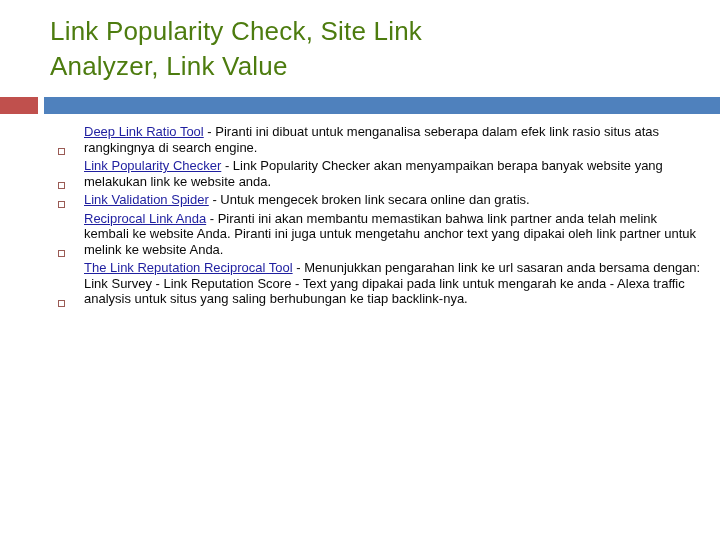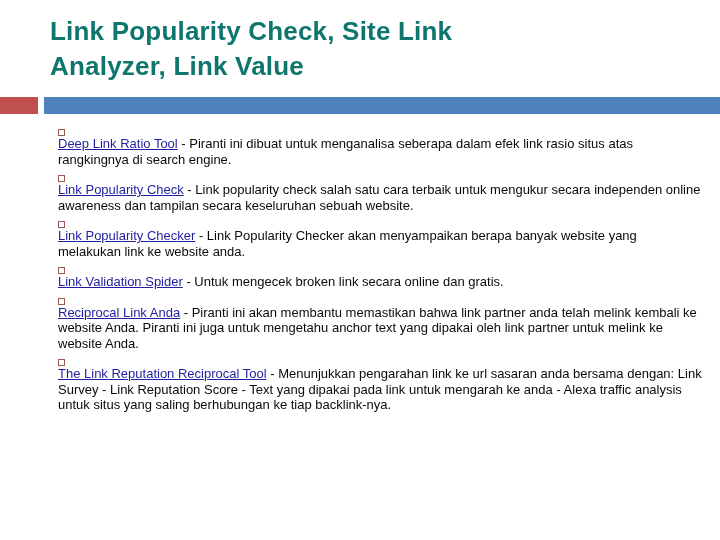--- a/index.html
+++ b/index.html
@@ -22,24 +22,24 @@
   }
 
   
   .title-block {
     position: absolute;
     left: 50px;
     top: 14px;
     width: 620px;
   }
   .slide-title {
-    color: #0f766e;
+    color: #4d7c0f;
     font-size: 26px;
     line-height: 35px;
-    font-weight: bold;
+    font-weight: normal;
     letter-spacing: 0.2px;
     margin: 0;
     white-space: pre-line;
   }
 
   
   .bar-row {
     position: absolute;
     left: 0;
     top: 97px;
@@ -65,23 +65,22 @@
 
   
   .bullet-list {
     position: absolute;
     left: 58px;
     top: 124px;
     width: 645px;
   }
   .bullet-item {
     display: flex;
-    align-items: flex-start;
+    align-items: flex-end;
     margin-bottom: 3px;
-    flex-direction: column;
   }
   .bullet-marker {
     flex: 0 0 auto;
     width: 7px;
     height: 7px;
     border: 1px solid #9A5B55;
     background: transparent;
     margin-top: 5px;
     margin-right: 19px;
     box-sizing: border-box;
@@ -113,24 +112,20 @@
     <div class="bar-blue"></div>
   </div>
 
   <div class="bullet-list">
       <div class="bullet-item">
         <span class="bullet-marker"></span>
         <div class="bullet-text"><a class="bullet-link">Deep Link Ratio Tool</a><span> - Piranti ini dibuat untuk menganalisa seberapa dalam efek link rasio situs atas rangkingnya di search engine.</span></div>
       </div>
       <div class="bullet-item">
         <span class="bullet-marker"></span>
-        <div class="bullet-text"><a class="bullet-link">Link Popularity Check</a><span> - Link popularity check salah satu cara terbaik untuk mengukur secara independen online awareness dan tampilan secara keseluruhan sebuah website.</span></div>
-      </div>
-      <div class="bullet-item">
-        <span class="bullet-marker"></span>
         <div class="bullet-text"><a class="bullet-link">Link Popularity Checker</a><span> - Link Popularity Checker akan menyampaikan berapa banyak website yang melakukan link ke website anda.</span></div>
       </div>
       <div class="bullet-item">
         <span class="bullet-marker"></span>
         <div class="bullet-text"><a class="bullet-link">Link Validation Spider</a><span> - Untuk mengecek broken link secara online dan gratis.</span></div>
       </div>
       <div class="bullet-item">
         <span class="bullet-marker"></span>
         <div class="bullet-text"><a class="bullet-link">Reciprocal Link Anda</a><span> - Piranti ini akan membantu memastikan bahwa link partner anda telah melink kembali ke website Anda. Piranti ini juga untuk mengetahu anchor text yang dipakai oleh link partner untuk melink ke website Anda.</span></div>
       </div>

